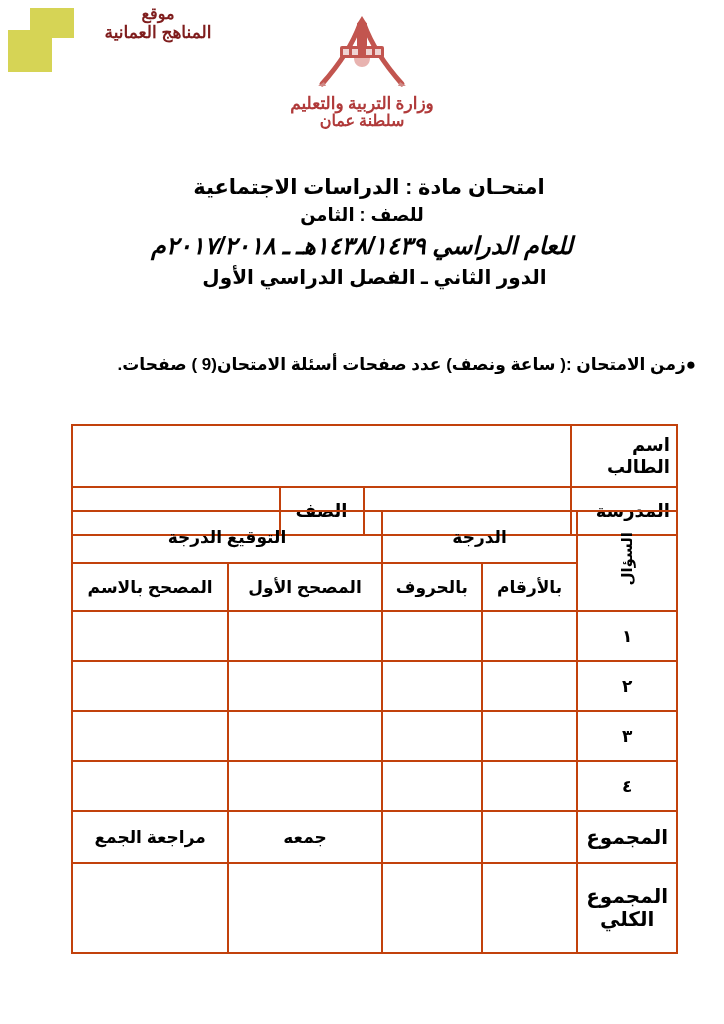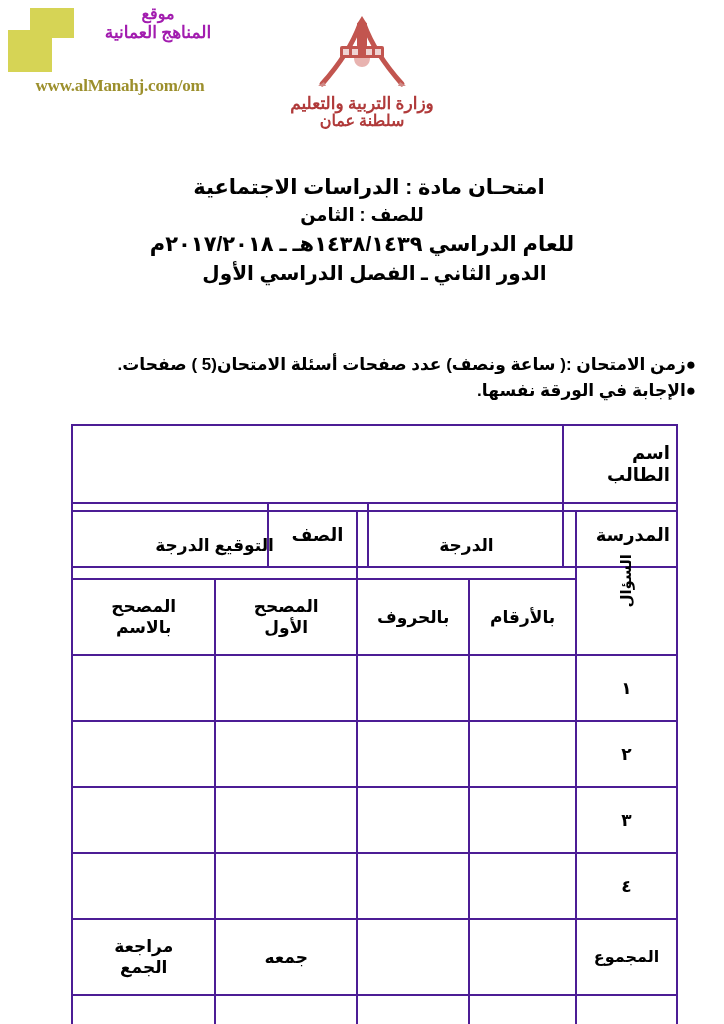--- a/index.html
+++ b/index.html
@@ -39,22 +39,22 @@
   .wm-shape .blk-a { left: 22px; top: 0;   width: 44px; height: 30px; }
   .wm-shape .blk-b { left: 0;   top: 22px; width: 44px; height: 42px; }
   .wm-shape .blk-c { left: 22px; top: 22px; width: 22px; height: 24px; }
 
   .wm-ar {
     position: absolute;
     left: 78px;
     top: 4px;
     width: 160px;
     text-align: center;
-    color: #a21caf;
-    font-family: Liberation Serif, serif;
+    color: #7f1d1d;
+    font-family: Liberation Sans, sans-serif;
     font-weight: bold;
     line-height: 1.2;
   }
   .wm-ar .l1 { font-size: 16px; display: block; }
   .wm-ar .l2 { font-size: 17px; display: block; }
   .wm-url {
     position: absolute;
     left: 6px;
     top: 76px;
     width: 228px;
@@ -94,21 +94,21 @@
     left: 0;
     width: 724px;
     text-align: center;
     font-family: "Liberation Sans", "DejaVu Sans", sans-serif;
     font-weight: bold;
     color: #000;
   }
   .title-block div { line-height: 1.45; }
   .t-subject { font-size: 21px; margin-left: 14px; }
   .t-grade   { font-size: 18px; }
-  .t-year    { font-size: 21px; }
+  .t-year    { font-size: 24px; font-style: italic; }
   .t-round   { font-size: 20px; padding-left: 25px; }
 
   
   .notes {
     position: absolute;
     top: 352px;
     right: 28px;
     width: 668px;
     text-align: right;
     font-family: "Liberation Sans", "DejaVu Sans", sans-serif;
@@ -117,22 +117,22 @@
     line-height: 1.55;
   }
 
   
   table {
     border-collapse: collapse;
     font-family: "Liberation Sans", "DejaVu Sans", sans-serif;
     font-weight: bold;
   }
   table td, table th {
-    border: 2px solid #4c1d95;
-    padding: 16px;
+    border: 2px solid #c2410c;
+    padding: 8px;
     text-align: center;
     vertical-align: middle;
     font-weight: bold;
   }
 
   .info-table {
     position: absolute;
     top: 424px;
     right: 46px;
     width: 607px;
@@ -160,36 +160,35 @@
   .marks-table .sumrow td { height: 34px; border-radius: 15px; }
   .marks-table .totalrow td { height: 72px; }
   .marks-table .vertical {
     writing-mode: vertical-rl;
     text-orientation: mixed;
     transform: rotate(180deg);
     display: inline-block;
     font-size: 15px;
     white-space: nowrap;
   }
-  .marks-table .rowlabel { font-size: 16px; line-height: 1.15; }
+  .marks-table .rowlabel { font-size: 20px; line-height: 1.15; }
 </style>
 </head>
 <body>
 
 <div class="watermark">
   <div class="wm-shape">
     <span class="blk blk-a"></span>
     <span class="blk blk-b"></span>
     <span class="blk blk-c"></span>
   </div>
   <div class="wm-ar">
     <span class="l1">موقع</span>
     <span class="l2">المناهج العمانية</span>
   </div>
-  <div class="wm-url">www.alManahj.com/om</div>
 </div>
 
 <div class="emblem-wrap">
   <span class="emblem-svg">
     <svg width="120" height="78" viewBox="0 0 120 78" aria-hidden="true">
       <g fill="none" stroke="#c2554f" stroke-width="5" stroke-linecap="round">
         <path d="M20 72 C 36 54, 50 34, 58 12"></path>
         <path d="M100 72 C 84 54, 70 34, 62 12"></path>
       </g>
       <g fill="#d08a86">
@@ -218,22 +217,21 @@
 </div>
 
 <div class="title-block">
   <div class="t-subject">امتحـان مادة : الدراسات الاجتماعية</div>
   <div class="t-grade">للصف : الثامن</div>
   <div class="t-year">للعام الدراسي ١٤٣٨/١٤٣٩هـ  ـ  ٢٠١٧/٢٠١٨م</div>
   <div class="t-round">الدور الثاني ـ الفصل الدراسي الأول</div>
 </div>
 
 <div class="notes">
-  <div>●زمن الامتحان :(  ساعة ونصف) عدد صفحات أسئلة الامتحان(5 ) صفحات.</div>
-  <div>●الإجابة في الورقة نفسها.</div>
+  <div>●زمن الامتحان :(  ساعة ونصف) عدد صفحات أسئلة الامتحان(9 ) صفحات.</div>
 </div>
 
 <table class="info-table">
   <tbody>
       <tr>
     <td class="lbl">اسم الطالب</td>
     <td colspan="3"></td>
   </tr>
   <tr>
     <td class="lbl">المدرسة</td>

